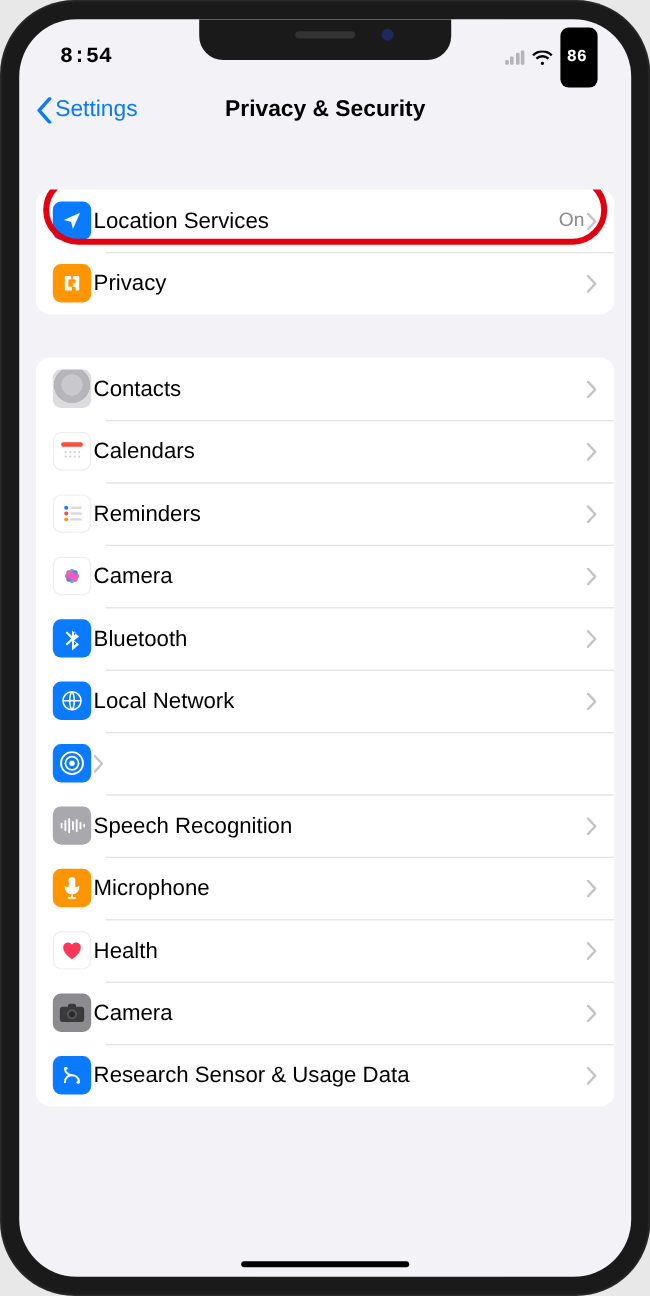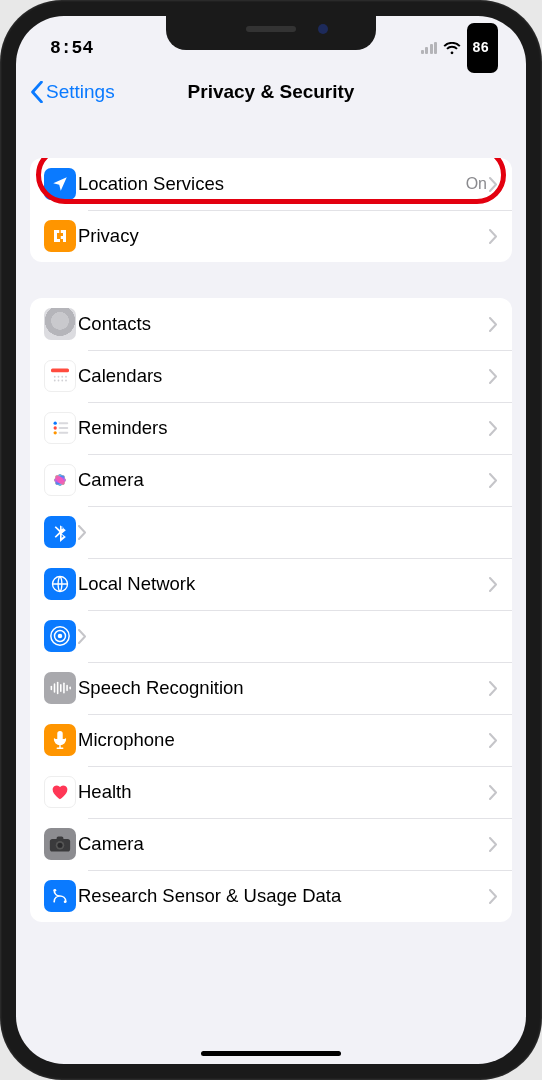--- a/index.html
+++ b/index.html
@@ -244,20 +244,21 @@
               </svg>
             </span>
         </div>
 
         <div class="row">
           <div class="icon ic-bluetooth">
             <svg width="16" height="20" viewBox="0 0 16 24" class="svg-fill-white">
                 <path d="M8 0v9.5L3 5 1.6 6.4 7.2 12l-5.6 5.6L3 19l5-4.5V24l7-6-5-4 5-4-7-6zm2 4.8L12.2 7 10 8.8V4.8zm0 14.4v-4l2.2 1.8L10 19.2z"></path>
               </svg>
           </div>
+          <span class="label">Bluetooth</span>
           <span class="chevron">
               <svg viewBox="0 0 9 15">
                 <path d="M1 1l6 6.5L1 14" stroke="#c5c5c9" stroke-width="2" fill="none" stroke-linecap="round" stroke-linejoin="round"></path>
               </svg>
             </span>
         </div>
 
         <div class="row">
           <div class="icon ic-localnet">
             <svg width="20" height="20" viewBox="0 0 24 24">

